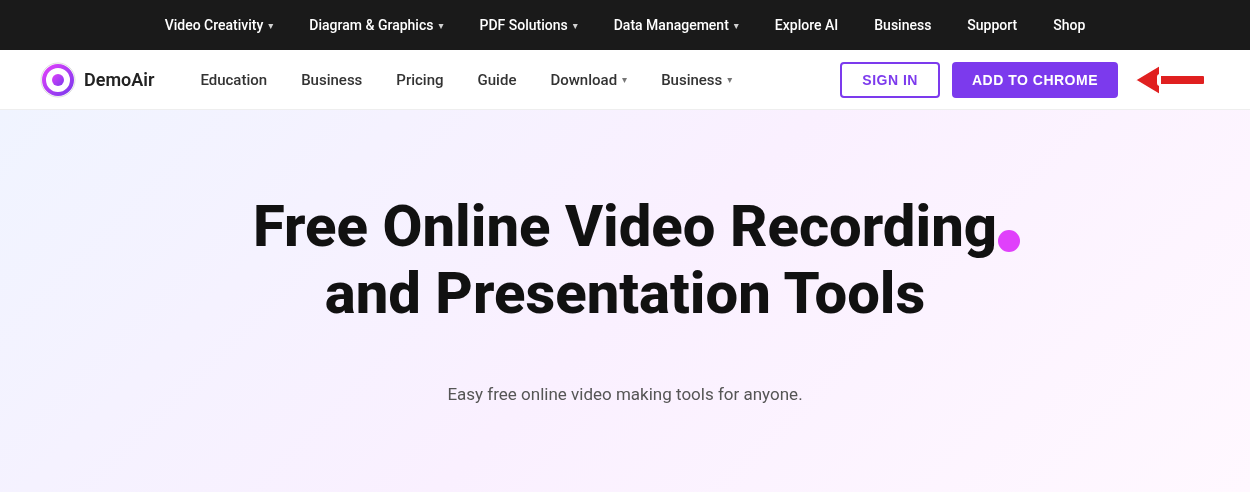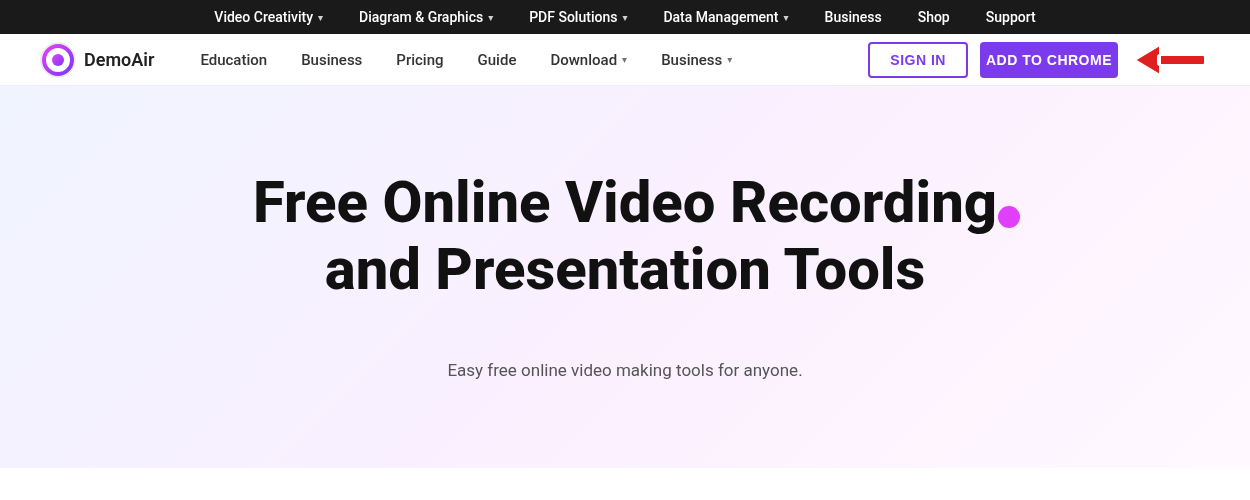--- a/index.html
+++ b/index.html
@@ -1,21 +1,21 @@
 <!DOCTYPE html>
 <html><head>
   <meta charset="utf-8">
   <style>
     * { margin: 0; padding: 0; box-sizing: border-box; }
     body { font-family: -apple-system, BlinkMacSystemFont, 'Segoe UI', Roboto, sans-serif; width: 1250px; overflow-x: hidden; }
 
     
     .top-nav {
       background: #1a1a1a;
-      height: 34px;
+      height: 50px;
       display: flex;
       align-items: center;
       justify-content: center;
       gap: 0;
     }
     .top-nav-item {
       color: #fff;
       font-size: 14px;
       font-weight: 500;
       padding: 0 18px;
@@ -27,21 +27,21 @@
       white-space: nowrap;
     }
     .chevron-small {
       font-size: 10px;
       opacity: 0.8;
     }
 
     
     .secondary-nav {
       background: #fff;
-      height: 52px;
+      height: 60px;
       display: flex;
       align-items: center;
       padding: 0 40px;
       border-bottom: 1px solid #eee;
       gap: 0;
     }
     .logo-area {
       display: flex;
       align-items: center;
       gap: 8px;
@@ -88,21 +88,21 @@
       font-size: 14px;
       font-weight: 600;
       border-radius: 4px;
       cursor: pointer;
       letter-spacing: 0.5px;
     }
     .add-chrome-btn {
       background: #7c3aed;
       color: #fff;
       border: none;
-      padding: 10px 6px;
+      padding: 10px 20px;
       font-size: 14px;
       font-weight: 700;
       border-radius: 4px;
       cursor: pointer;
       letter-spacing: 0.5px;
     }
     .arrow-indicator {
       display: flex;
       align-items: center;
     }
@@ -161,27 +161,30 @@
   </div>
   <div class="top-nav-item">
     <span>PDF Solutions</span>
     <span class="chevron-small">▾</span>
   </div>
   <div class="top-nav-item">
     <span>Data Management</span>
     <span class="chevron-small">▾</span>
   </div>
   <div class="top-nav-item">
+    <span>Explore AI</span>
+  </div>
+  <div class="top-nav-item">
     <span>Business</span>
   </div>
   <div class="top-nav-item">
+    <span>Support</span>
+  </div>
+  <div class="top-nav-item">
     <span>Shop</span>
-  </div>
-  <div class="top-nav-item">
-    <span>Support</span>
   </div>
 </nav>
 
 <nav class="secondary-nav">
   <div class="logo-area">
     <svg class="logo-icon" viewBox="0 0 36 36">
       <circle cx="18" cy="18" r="17" fill="white" stroke="#ddd" stroke-width="1"></circle>
       <circle cx="18" cy="18" r="14" fill="none" stroke="url(#grad1)" stroke-width="4"></circle>
       <defs>
         <linearGradient id="grad1" x1="0%" y1="0%" x2="100%" y2="100%">

